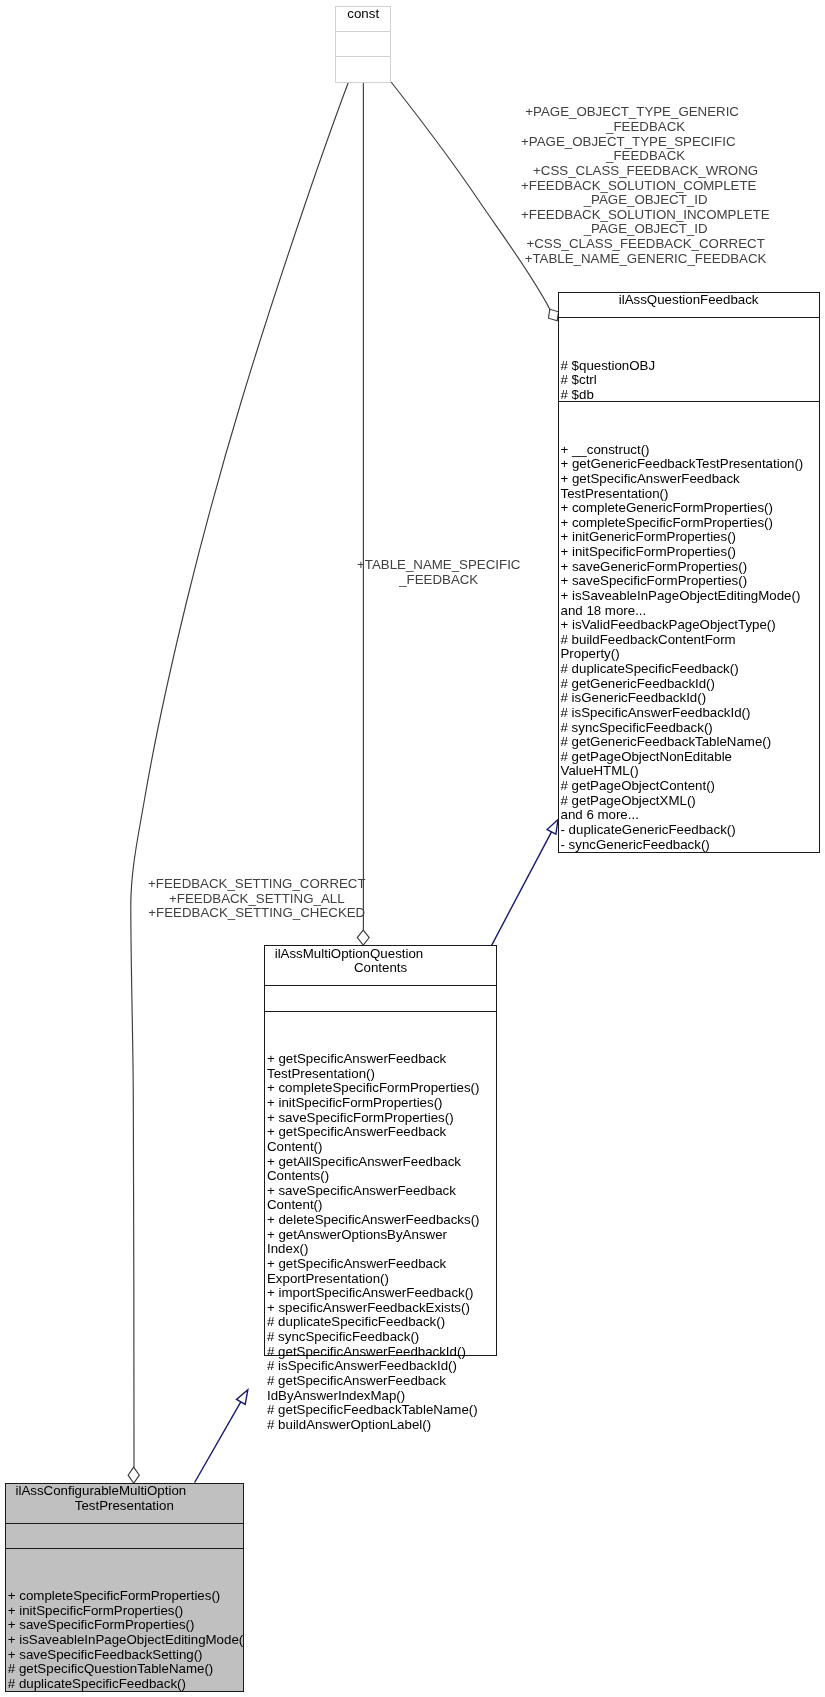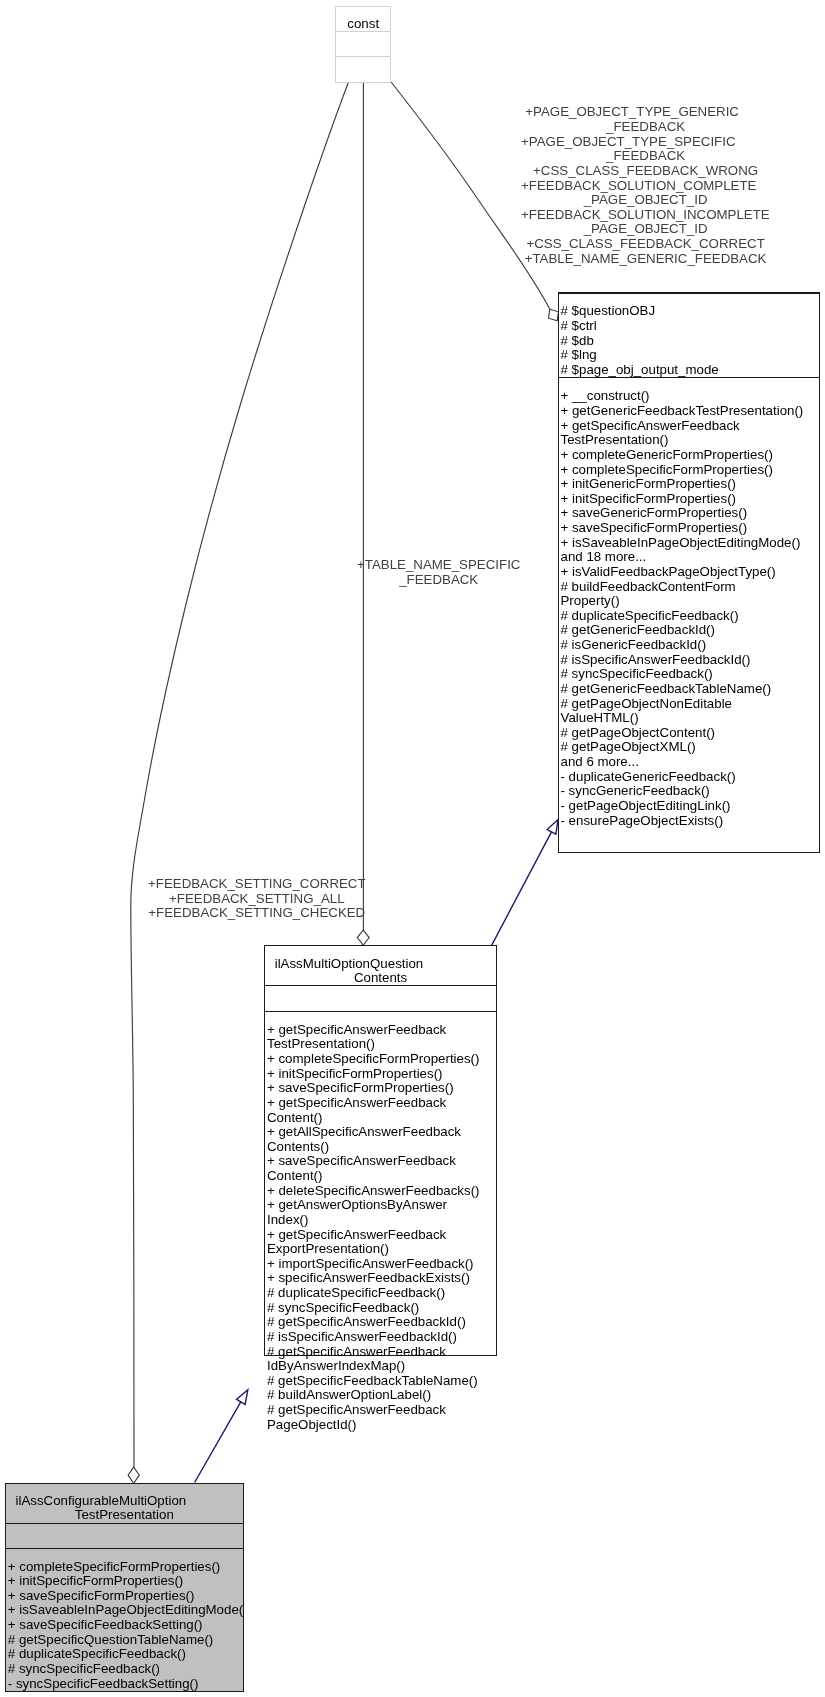--- a/index.html
+++ b/index.html
@@ -5,21 +5,21 @@
 <style>
   html,body{margin:0;padding:0;background:#ffffff;}
   body{width:825px;height:1697px;position:relative;overflow:hidden;
        font-family:"Liberation Sans", sans-serif;color:#000;}
   #canvas{position:absolute;left:0;top:0;width:825px;height:1697px;}
   svg#edges{position:absolute;left:0;top:0;width:825px;height:1697px;}
 
   .node{position:absolute;box-sizing:border-box;background:#ffffff;
         border:1px solid #1a1a1a;}
   .node .sec{box-sizing:border-box;overflow:hidden;display:flex;
-             flex-direction:column;justify-content:flex-end;}
+             flex-direction:column;justify-content:flex-start;}
   .node .sec.b{border-top:1px solid #1a1a1a;}
   .node .tb{display:block;font-size:13.3px;line-height:14.63px;
             white-space:pre;position:relative;top:0.45px;}
   .node .title .tb{text-align:center;}
   .node .title .l0{display:block;text-align:left;padding-left:9.7px;}
   .node .title .lc{display:block;text-align:center;}
   .node .rows .tb{text-align:left;padding-left:2px;margin-top:40px;}
 
   .node.const{border:1px solid #d2d2d2;}
   .node.const .sec.b{border-top:1px solid #d2d2d2;}
@@ -65,20 +65,23 @@
       </div>
     <div class="sec b rows" style="height:25.7px;">
         <span class="tb"></span>
       </div>
     <div class="sec b rows" style="height:25.5px;">
         <span class="tb"></span>
       </div>
   </div>
 
   <div class="node" style="left:557.5px;top:292.0px;width:262.3px;height:560.9px;">
+    <div class="sec title" style="height:24.2px;">
+        <span class="tb">ilAssQuestionFeedback</span>
+      </div>
     <div class="sec b rows" style="height:84.1px;">
         <span class="tb"># $questionOBJ
 # $ctrl
 # $db
 # $lng
 # $page_obj_output_mode</span>
       </div>
     <div class="sec b rows" style="height:450.6px;">
         <span class="tb">+ __construct()
 + getGenericFeedbackTestPresentation()

